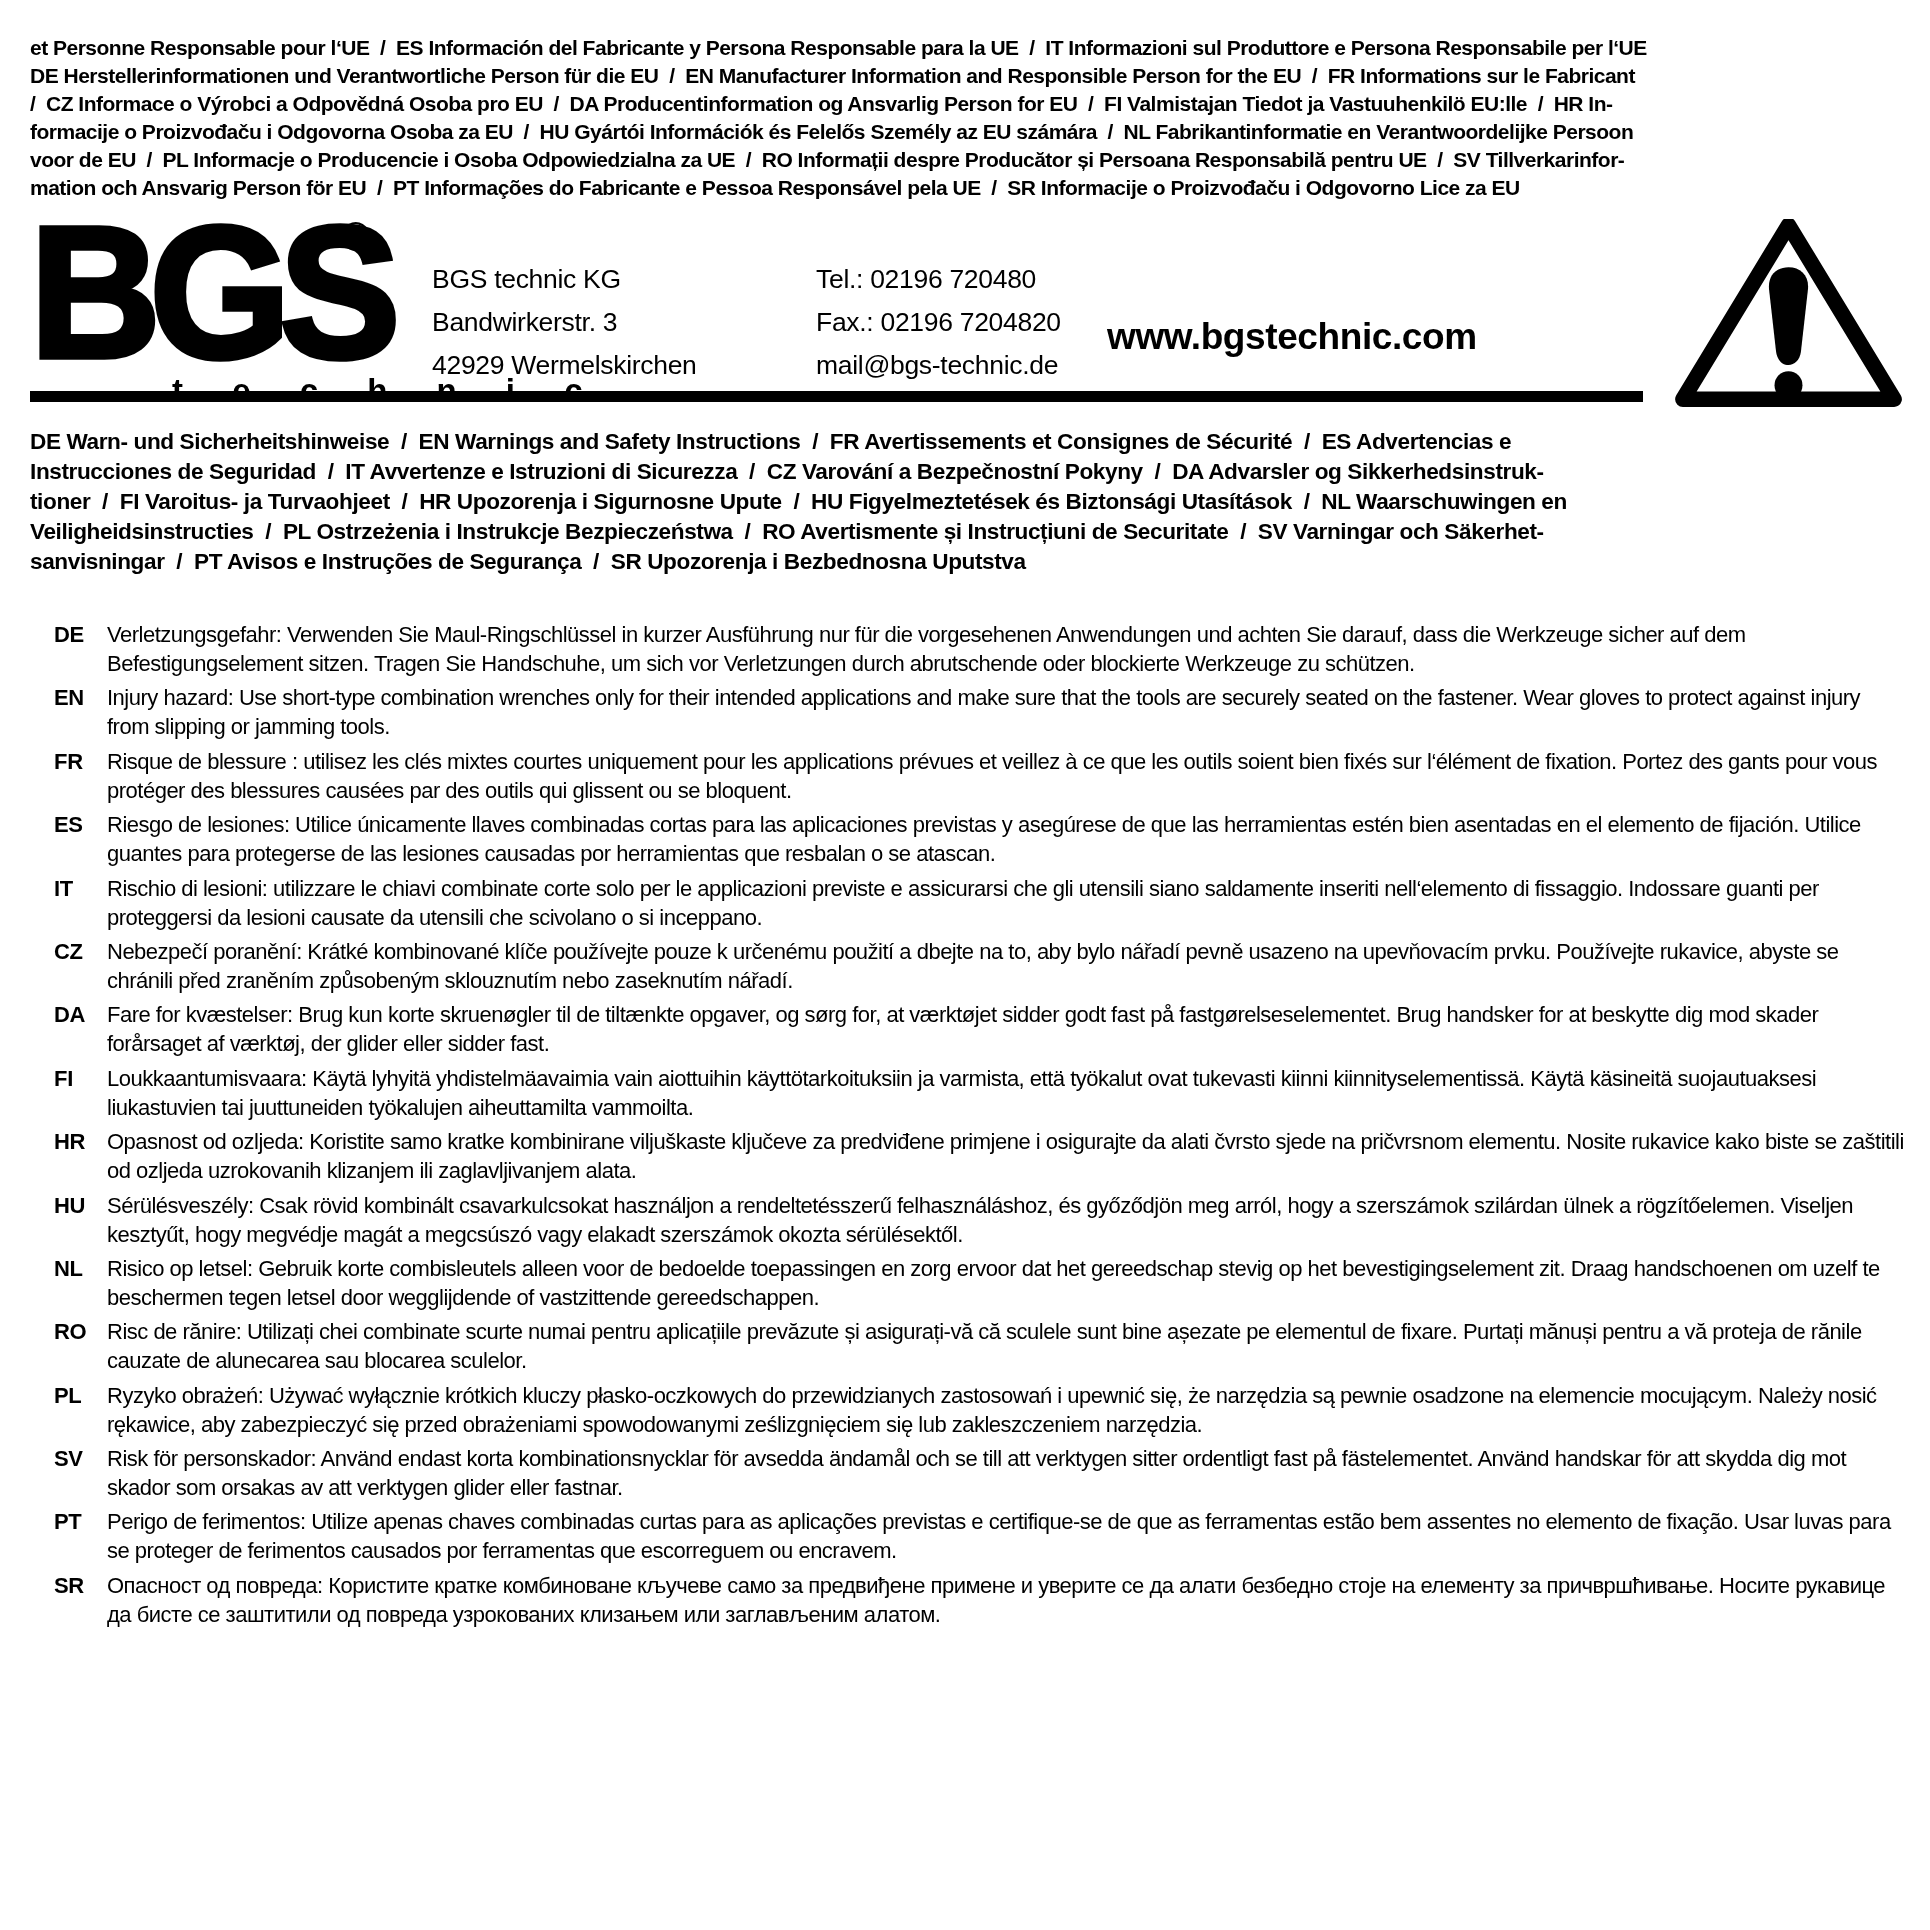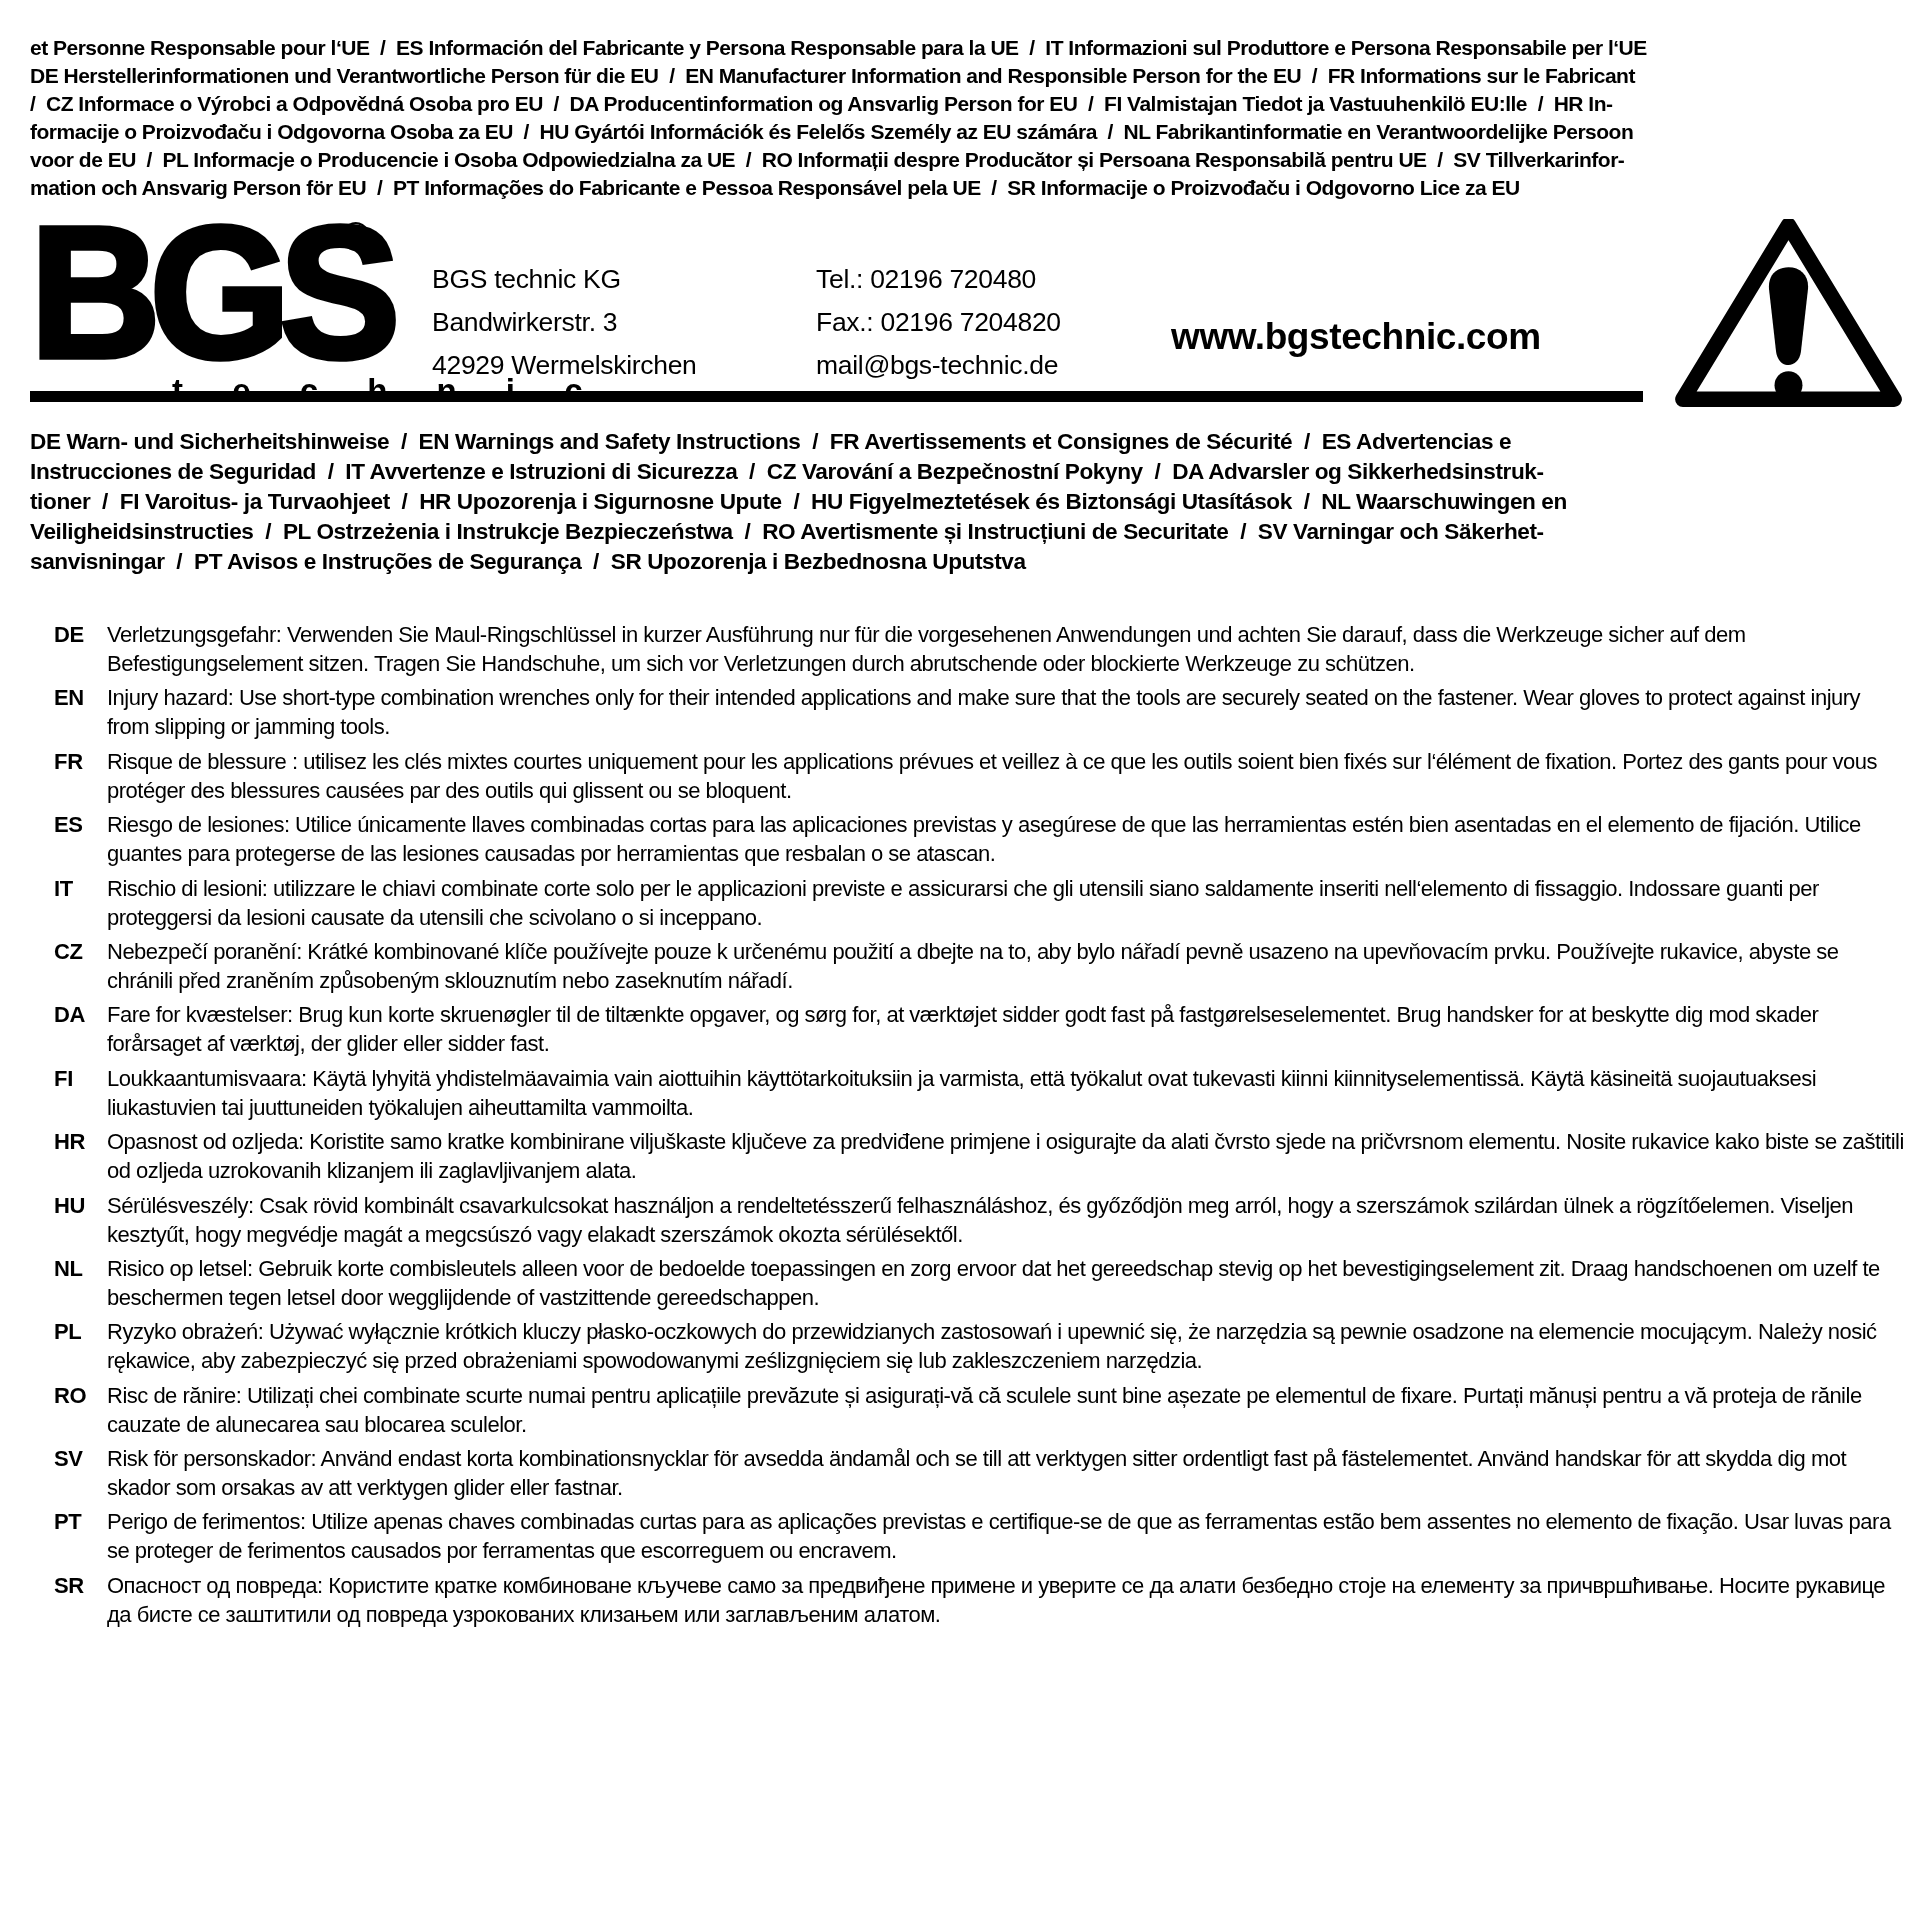--- a/index.html
+++ b/index.html
@@ -28,21 +28,21 @@
   }
   .logo-reg { position: absolute; left: 311px; top: 4.7px; font-size: 40px; font-weight: bold; -webkit-text-stroke: 0; letter-spacing: 0; }
   .logo-sub {
     font-weight: bold; font-size: 33px; letter-spacing: 20px;
     margin-left: 142px; margin-top: 6.2px; white-space: nowrap;
   }
   .addr-block { position: absolute; left: 432px; top: 30px; }
   .contact-block { position: absolute; left: 816px; top: 30px; }
   .addr-block div, .contact-block div { font-size: 26.5px; line-height: 36px; letter-spacing: -0.3px; margin-top: 7px; }
   .website {
-    position: absolute; left: 1171px; top: 92px;
+    position: absolute; left: 1107px; top: 92px;
     font-size: 37px; font-weight: bold; letter-spacing: -0.4px;
   }
   .warn-triangle { position: absolute; left: 1672px; top: -4.7px; }
 
   
   .divider { position: absolute; left: 30px; top: 391px; width: 1613px; height: 11px; background: #000; }
 
   
   .safety-heading { position: absolute; left: 30px; top: 427px; right: 15.6px; }
   .safety-heading .line {
@@ -152,26 +152,26 @@
       </div>
       <div class="warning-item">
         <div class="warning-code">HU</div>
         <div class="warning-text">Sérülésveszély: Csak rövid kombinált csavarkulcsokat használjon a rendeltetésszerű felhasználáshoz, és győződjön meg arról, hogy a szerszámok szilárdan ülnek a rögzítőelemen. Viseljen kesztyűt, hogy megvédje magát a megcsúszó vagy elakadt szerszámok okozta sérülésektől.</div>
       </div>
       <div class="warning-item">
         <div class="warning-code">NL</div>
         <div class="warning-text">Risico op letsel: Gebruik korte combisleutels alleen voor de bedoelde toepassingen en zorg ervoor dat het gereedschap stevig op het bevestigingselement zit. Draag handschoenen om uzelf te beschermen tegen letsel door wegglijdende of vastzittende gereedschappen.</div>
       </div>
       <div class="warning-item">
+        <div class="warning-code">RO</div>
+        <div class="warning-text">Risc de rănire: Utilizați chei combinate scurte numai pentru aplicațiile prevăzute și asigurați-vă că sculele sunt bine așezate pe elementul de fixare. Purtați mănuși pentru a vă proteja de rănile cauzate de alunecarea sau blocarea sculelor.</div>
+      </div>
+      <div class="warning-item">
         <div class="warning-code">PL</div>
         <div class="warning-text">Ryzyko obrażeń: Używać wyłącznie krótkich kluczy płasko-oczkowych do przewidzianych zastosowań i upewnić się, że narzędzia są pewnie osadzone na elemencie mocującym. Należy nosić rękawice, aby zabezpieczyć się przed obrażeniami spowodowanymi ześlizgnięciem się lub zakleszczeniem narzędzia.</div>
-      </div>
-      <div class="warning-item">
-        <div class="warning-code">RO</div>
-        <div class="warning-text">Risc de rănire: Utilizați chei combinate scurte numai pentru aplicațiile prevăzute și asigurați-vă că sculele sunt bine așezate pe elementul de fixare. Purtați mănuși pentru a vă proteja de rănile cauzate de alunecarea sau blocarea sculelor.</div>
       </div>
       <div class="warning-item">
         <div class="warning-code">SV</div>
         <div class="warning-text">Risk för personskador: Använd endast korta kombinationsnycklar för avsedda ändamål och se till att verktygen sitter ordentligt fast på fästelementet. Använd handskar för att skydda dig mot skador som orsakas av att verktygen glider eller fastnar.</div>
       </div>
       <div class="warning-item">
         <div class="warning-code">PT</div>
         <div class="warning-text">Perigo de ferimentos: Utilize apenas chaves combinadas curtas para as aplicações previstas e certifique-se de que as ferramentas estão bem assentes no elemento de fixação. Usar luvas para se proteger de ferimentos causados por ferramentas que escorreguem ou encravem.</div>
       </div>
       <div class="warning-item">

